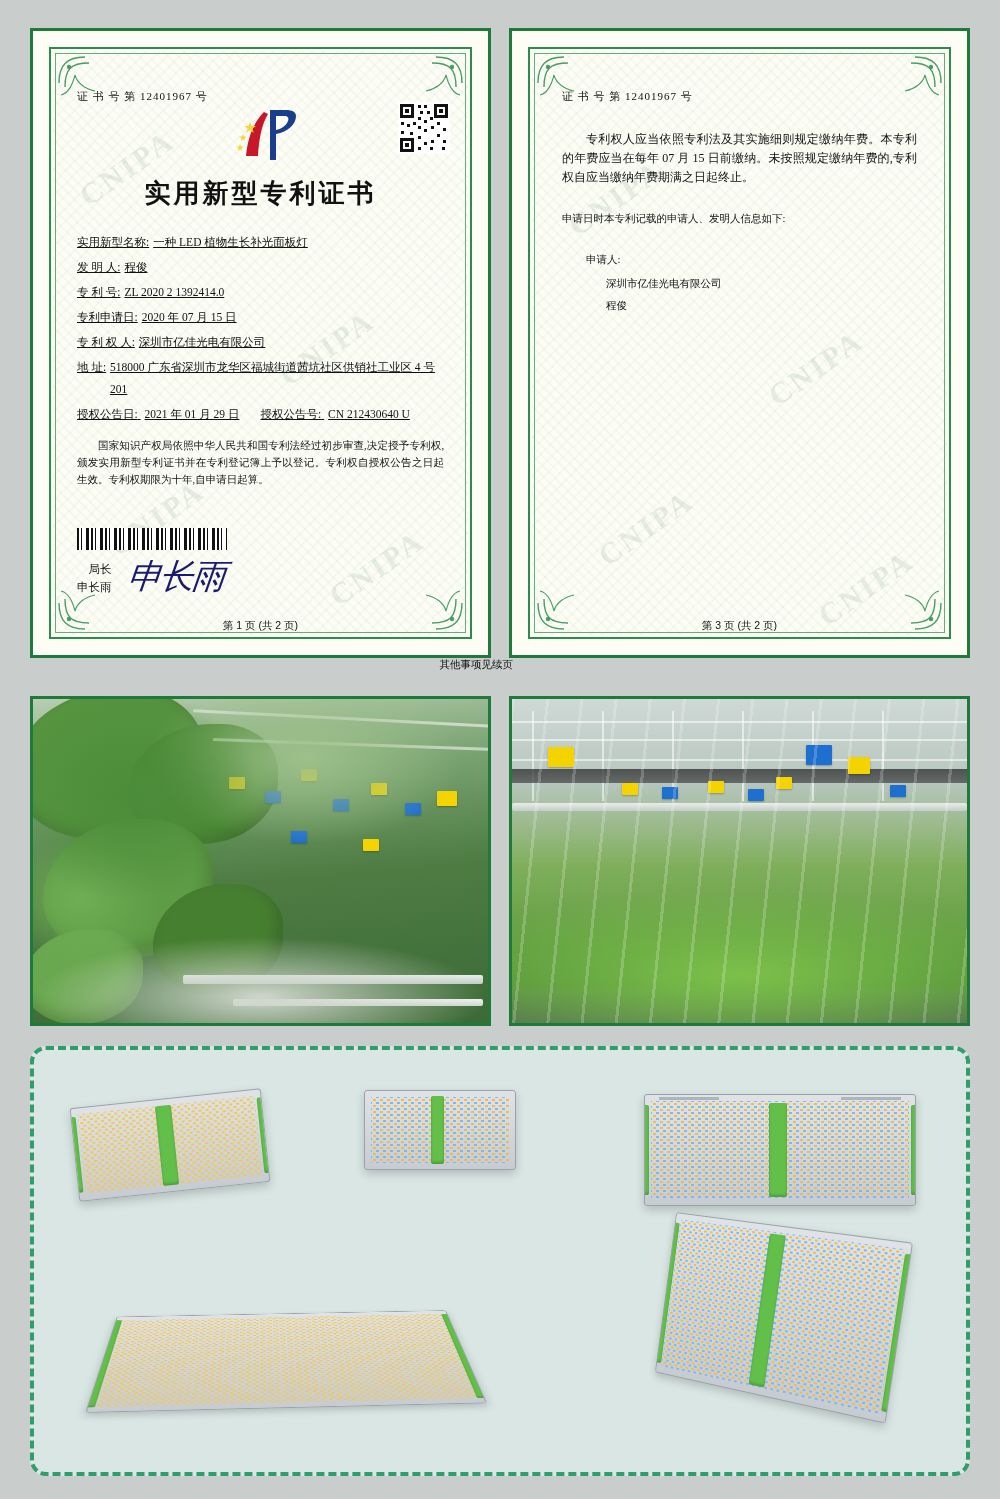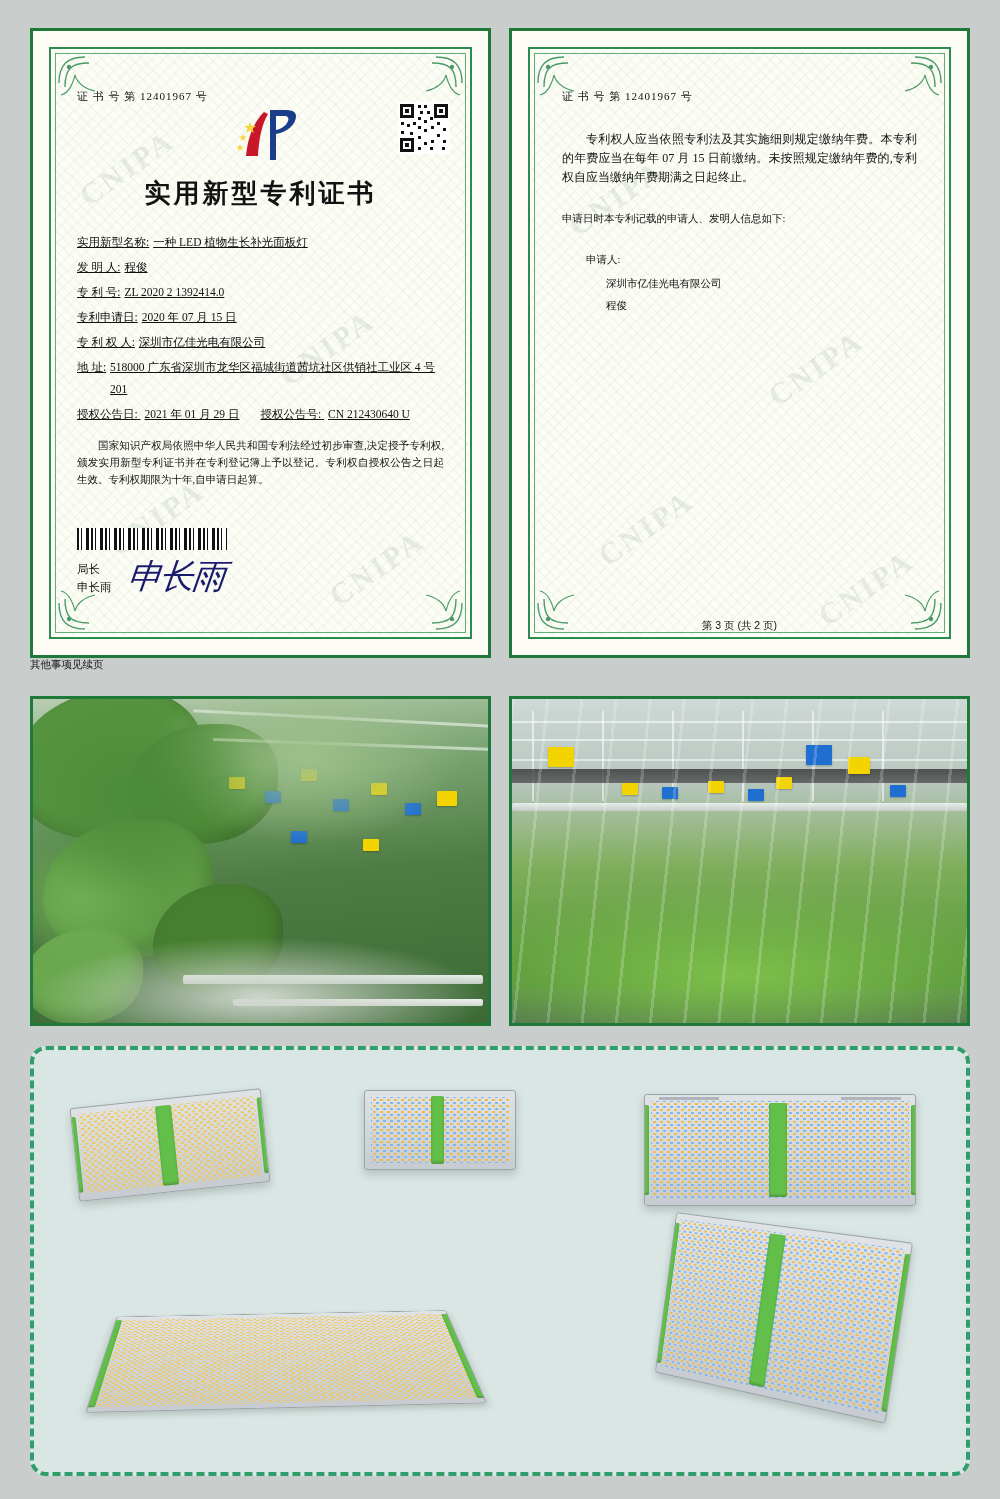--- a/index.html
+++ b/index.html
@@ -63,21 +63,21 @@
   .fields{font-size:11.5px;color:#111;line-height:22px;}
   .fields .row{display:flex;margin-bottom:3px;text-decoration:underline;}
   .fields .lbl{white-space:nowrap;}
   .fields .val{margin-left:4px;}
   .two-col{display:flex;}
   .two-col .c1{width:50%;}
   .para{font-size:10.5px;line-height:17px;text-indent:2em;color:#111;margin-top:12px;text-align:justify;}
   .barcode{margin-top:40px;height:22px;width:150px;
     background:repeating-linear-gradient(90deg,#111 0 2px,#fff 2px 4px,#111 4px 5px,#fff 5px 9px,#111 9px 12px,#fff 12px 14px);
   }
-  .sign-block{margin-top:10px;display:flex;align-items:flex-start;}
+  .sign-block{margin-top:10px;display:flex;align-items:flex-start;text-align:right;}
   .sign-label{font-size:11.5px;line-height:18px;color:#111;}
   .sign-img{margin-left:16px;margin-top:-6px;font-family:"Liberation Serif", serif;
     font-size:34px;color:#1a1a6e;font-style:italic;letter-spacing:-2px;transform:skewX(-6deg);}
   .page-foot{position:absolute;left:0;right:0;bottom:22px;text-align:center;font-size:10.5px;color:#111;}
 
   .cert2-body{position:relative;padding:58px 50px 0 50px;font-family:"Liberation Serif", serif;}
   .c2-para{font-size:12px;line-height:19px;text-indent:2em;text-align:justify;color:#111;margin-top:26px;}
   .c2-line{font-size:10.5px;line-height:19px;color:#111;margin-top:22px;}
   .c2-sub{font-size:10.5px;color:#111;margin-top:8px;padding-left:44px;}
 
@@ -304,20 +304,21 @@
         <div class="sign-block">
           <div class="sign-label">
             <div>局长</div>
             <div>申长雨</div>
           </div>
           <div class="sign-img">申长雨</div>
         </div>
 
       </div>
 
+      <div class="page-foot">第 1 页 (共 2 页)</div>
     </div>
 
     <div class="cert">
       <div class="guilloche"></div>
       <div class="inner-frame"></div>
 
       <div class="orn tl">
         <svg width="52" height="52" viewBox="0 0 52 52">
             <g fill="none" stroke="#2e8b4f" stroke-width="1.4">
           <path d="M4 30 C4 12, 12 4, 30 4"></path>
@@ -370,21 +371,21 @@
         <div class="c2-line" style="padding-left:24px;">申请人:</div>
         <div class="c2-sub">深圳市亿佳光电有限公司</div>
         <div class="c2-sub">程俊</div>
       </div>
 
       <div class="page-foot">第 3 页 (共 2 页)</div>
     </div>
   </div>
 
   <div style="position:relative;height:18px;">
-    <div style="position:absolute;left:0;width:475px;text-align:left;top:0;font-size:10.5px;font-family:Liberation Sans, sans-serif;color:#111;">其他事项见续页</div>
+    <div style="position:absolute;left:8px;width:475px;text-align:right;top:0;font-size:10.5px;font-family:Liberation Sans, sans-serif;color:#111;">其他事项见续页</div>
   </div>
 
   <div class="photo-row">
 
     <div class="photo gh1">
       <div class="gh1-leaf" style="left:-20px;top:-10px;width:190px;height:150px;"></div>
       <div class="gh1-leaf" style="left:95px;top:25px;width:150px;height:120px;background:#4d8a36;"></div>
       <div class="gh1-leaf" style="left:10px;top:120px;width:170px;height:140px;background:#5e9c45;"></div>
       <div class="gh1-leaf" style="left:120px;top:185px;width:130px;height:110px;background:#477f31;"></div>
       <div class="gh1-leaf" style="left:-10px;top:230px;width:120px;height:95px;background:#6aa84f;"></div>

